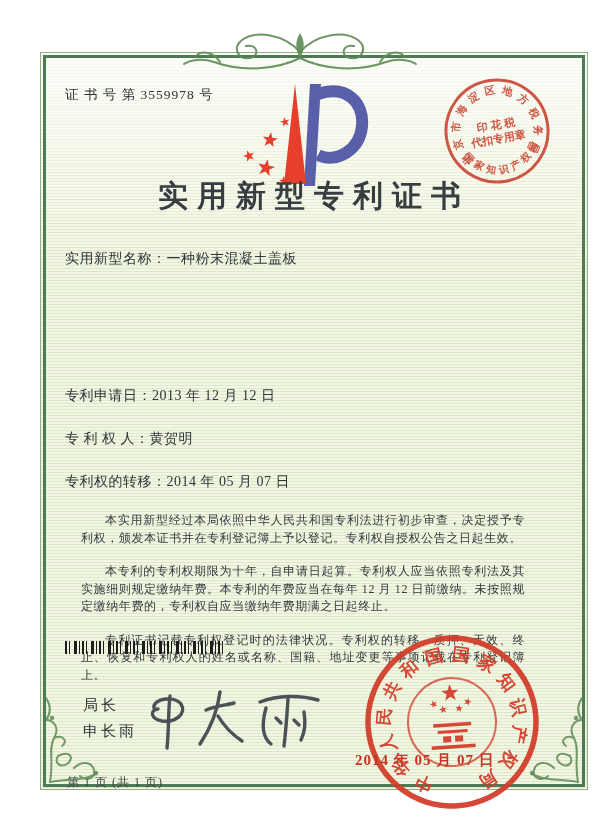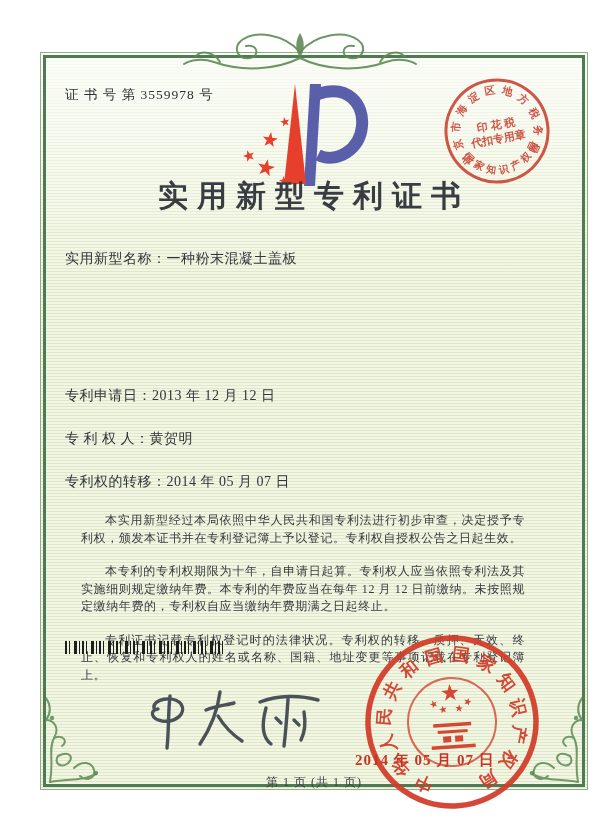--- a/index.html
+++ b/index.html
@@ -36,21 +36,21 @@
       #1d1d1d 0 2px, transparent 2px 4px,
       #1d1d1d 4px 5px, transparent 5px 9px,
       #1d1d1d 9px 12px, transparent 12px 14px,
       #1d1d1d 14px 15px, transparent 15px 17px);
   }
   .sig-block{position:absolute;left:43px;top:640px;font-size:15px;letter-spacing:3px;line-height:26px;color:#2c3134;}
   .sig-svg{position:absolute;left:92px;top:630px;z-index:2;}
   .stamp-tax{position:absolute;left:402px;top:24px;opacity:.88;}
   .stamp-main{position:absolute;left:317px;top:575px;z-index:3;opacity:.93;}
   .seal-date{position:absolute;left:315px;top:699px;z-index:4;font-size:15px;letter-spacing:1px;color:#c63524;font-weight:600;}
-  .footer{position:absolute;left:0;right:0;top:722px;text-align:center;font-size:12px;letter-spacing:1px;color:#3c4246;}
+  .footer{position:absolute;left:0;right:0;top:722px;text-align:left;font-size:12px;letter-spacing:1px;color:#3c4246;padding-left:27px;}
   .corner{position:absolute;z-index:1;}
   .corner.bl{left:4px;top:638px;}
   .corner.br{right:4px;top:638px;transform:scaleX(-1);}
   .flourish{position:absolute;left:180px;top:28px;z-index:2;}
   
   .stamp-tax text{fill:#c8402e;font-weight:700;text-anchor:middle;dominant-baseline:middle;font-family:"Liberation Serif",serif;}
   .stamp-main text{fill:#d23b28;font-weight:700;text-anchor:middle;dominant-baseline:middle;font-family:"Liberation Serif",serif;}
 </style>
 </head>
 <body>
@@ -92,20 +92,24 @@
   </div>
 
   <div class="paras">
     <p>本实用新型经过本局依照中华人民共和国专利法进行初步审查，决定授予专利权，颁发本证书并在专利登记簿上予以登记。专利权自授权公告之日起生效。</p>
     <p>本专利的专利权期限为十年，自申请日起算。专利权人应当依照专利法及其实施细则规定缴纳年费。本专利的年费应当在每年 12 月 12 日前缴纳。未按照规定缴纳年费的，专利权自应当缴纳年费期满之日起终止。</p>
     <p>专利证书记载专利权登记时的法律状况。专利权的转移、质押、无效、终止、恢复和专利权人的姓名或名称、国籍、地址变更等事项记载在专利登记簿上。</p>
   </div>
 
   <div class="barcode"></div>
 
+  <div class="sig-block">
+    <div>局长</div>
+    <div>申长雨</div>
+  </div>
 
   <svg class="sig-svg" width="210" height="78" viewBox="0 0 210 78">
     <g stroke="#39424a" stroke-width="3.4" fill="none" stroke-linecap="round" opacity=".9">
       <path d="M38,14 C36,30 37,48 35,66"></path>
       <path d="M22,26 C20,17 42,13 49,22 C55,31 44,41 30,39 C19,37 17,28 26,27"></path>
       <path d="M88,10 C86,26 80,44 68,62"></path>
       <path d="M74,28 C84,24 95,23 102,21"></path>
       <path d="M86,34 C92,44 101,53 110,59"></path>
       <path d="M128,20 C146,13 168,13 186,18"></path>
       <path d="M156,17 C155,32 154,48 152,64"></path>

